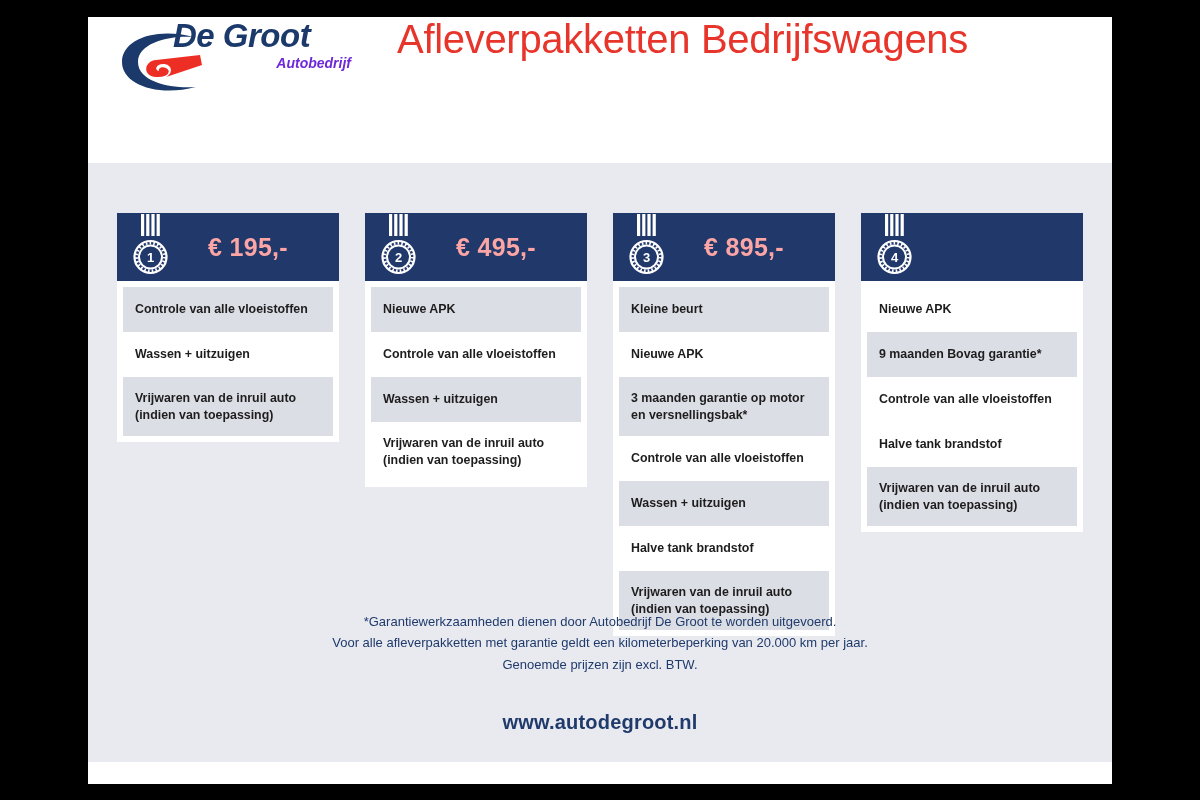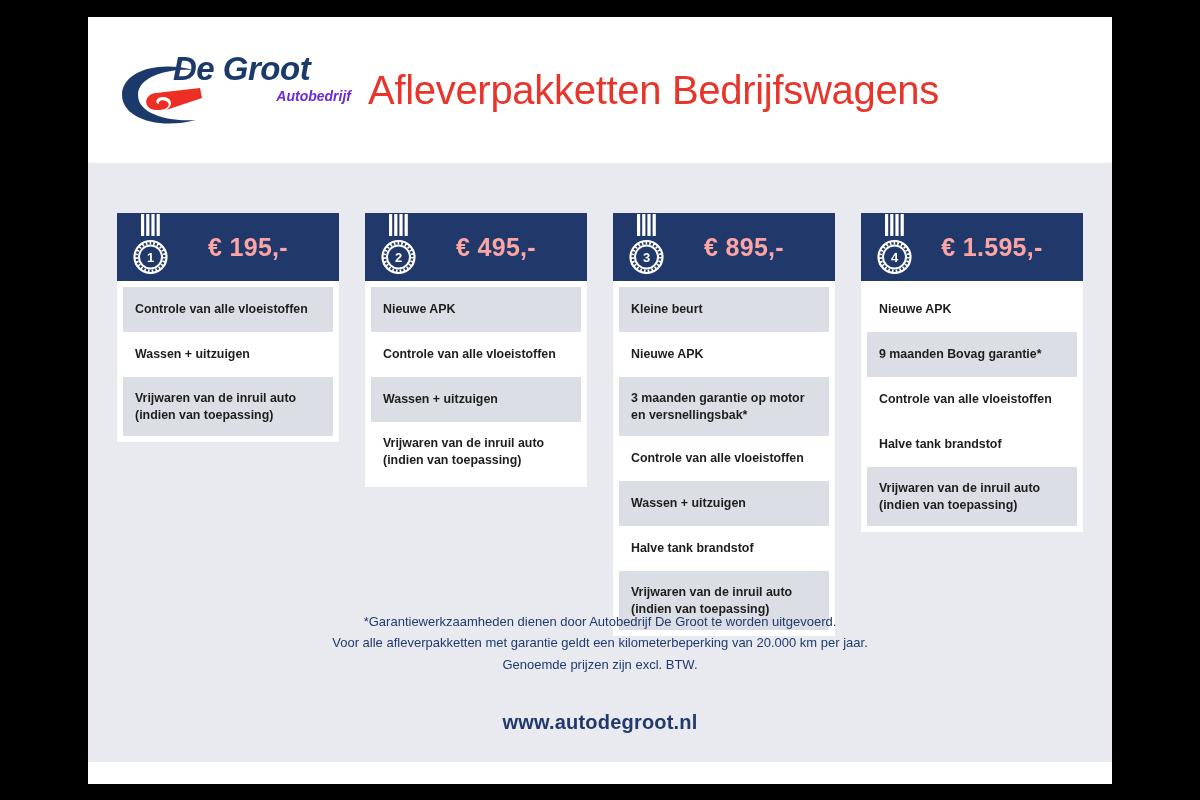--- a/index.html
+++ b/index.html
@@ -14,21 +14,21 @@
     left: 88px; top: 17px;
     width: 1024px; height: 767px;
     background: #ffffff;
     overflow: hidden;
   }
   
   .header {
     height: 146px;
     background: #ffffff;
     display: flex;
-    align-items: center;
+    align-items: flex-start;
     padding-left: 28px;
   }
   .logo {
     width: 232px;
     height: 80px;
     position: relative;
     flex: 0 0 232px;
   }
   .logo-mark {
     position: absolute;
@@ -56,21 +56,21 @@
     color: #6d28d9;
     text-align: right;
     line-height: 1;
     margin-top: 4px;
     padding-right: 2px;
     white-space: nowrap;
   }
   .page-title {
     font-size: 40px;
     color: #e8352b;
-    margin-left: 20px;
+    margin-left: 49px;
     letter-spacing: -0.3px;
     white-space: nowrap;
   }
   
   .body-panel {
     position: relative;
     height: 599px;
     background: #e8eaf0;
     padding: 0 20px;
   }
@@ -246,21 +246,20 @@
                   <rect x="15.2" y="0" width="3.2" height="22"></rect>
                   <rect x="20.4" y="0" width="3.2" height="22"></rect>
                   <rect x="25.6" y="0" width="3.2" height="22"></rect>
                 </g>
                 <circle cx="19.5" cy="43" r="16" fill="none" stroke="#ffffff" stroke-width="2.2"></circle>
                 <circle cx="19.5" cy="43" r="11.5" fill="none" stroke="#ffffff" stroke-width="2"></circle>
                 <circle cx="19.5" cy="43" r="14" fill="none" stroke="#ffffff" stroke-width="3" stroke-dasharray="1.6 2.2"></circle>
                 <text x="19.5" y="48" text-anchor="middle" font-family="Liberation Sans, sans-serif" font-size="13" font-weight="bold" fill="#ffffff">4</text>
               </svg>
             </div>
-            <div class="price">€  1.595,-</div>
           </div>
           <div class="card-body">
             <div class="feature even">Nieuwe APK</div>
             <div class="feature odd">9 maanden Bovag garantie*</div>
             <div class="feature even">Controle van alle vloeistoffen</div>
             <div class="feature even">Halve tank brandstof</div>
             <div class="feature odd">Vrijwaren van de inruil auto (indien van toepassing)</div>
           </div>
         </div>
       </div>

